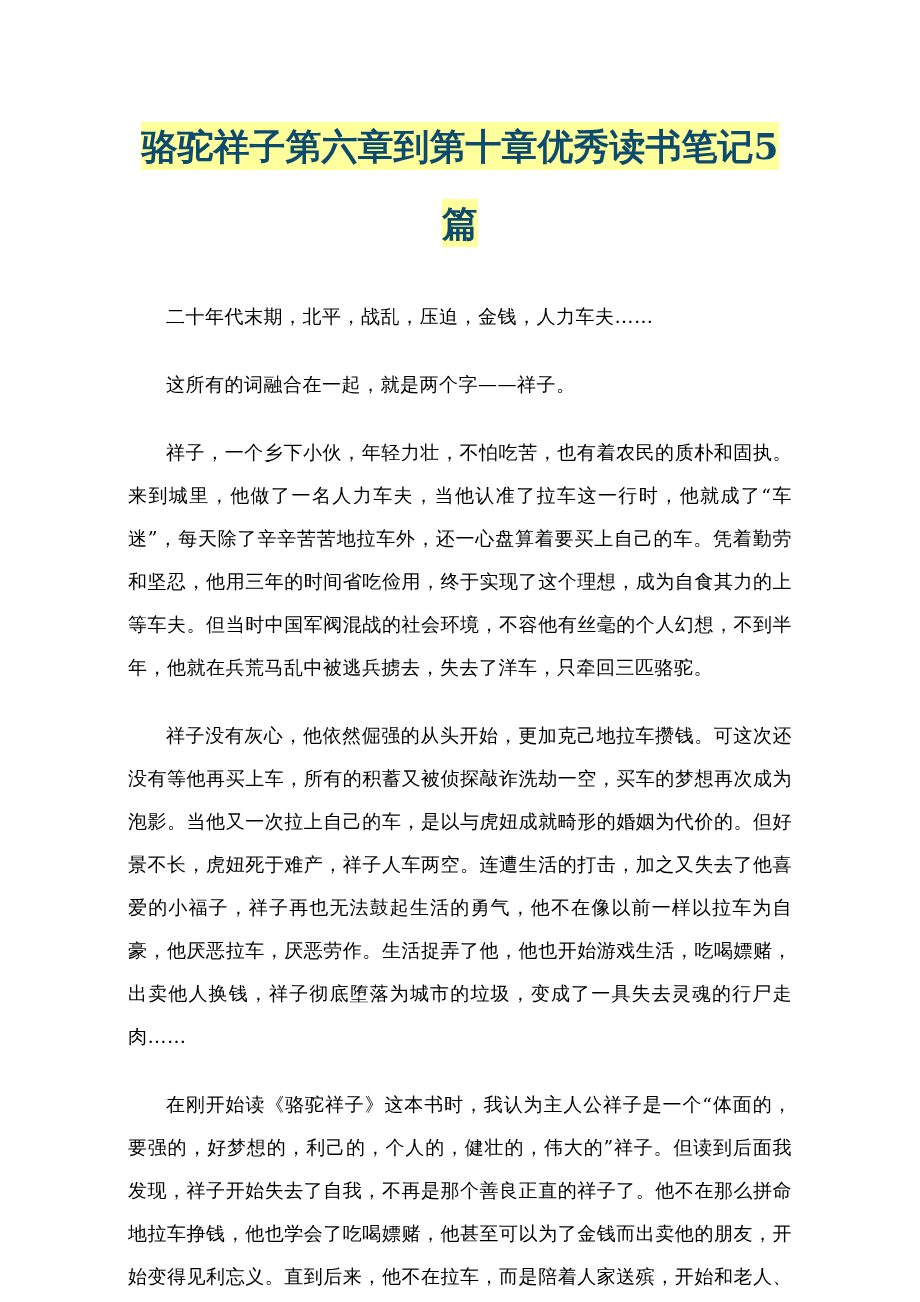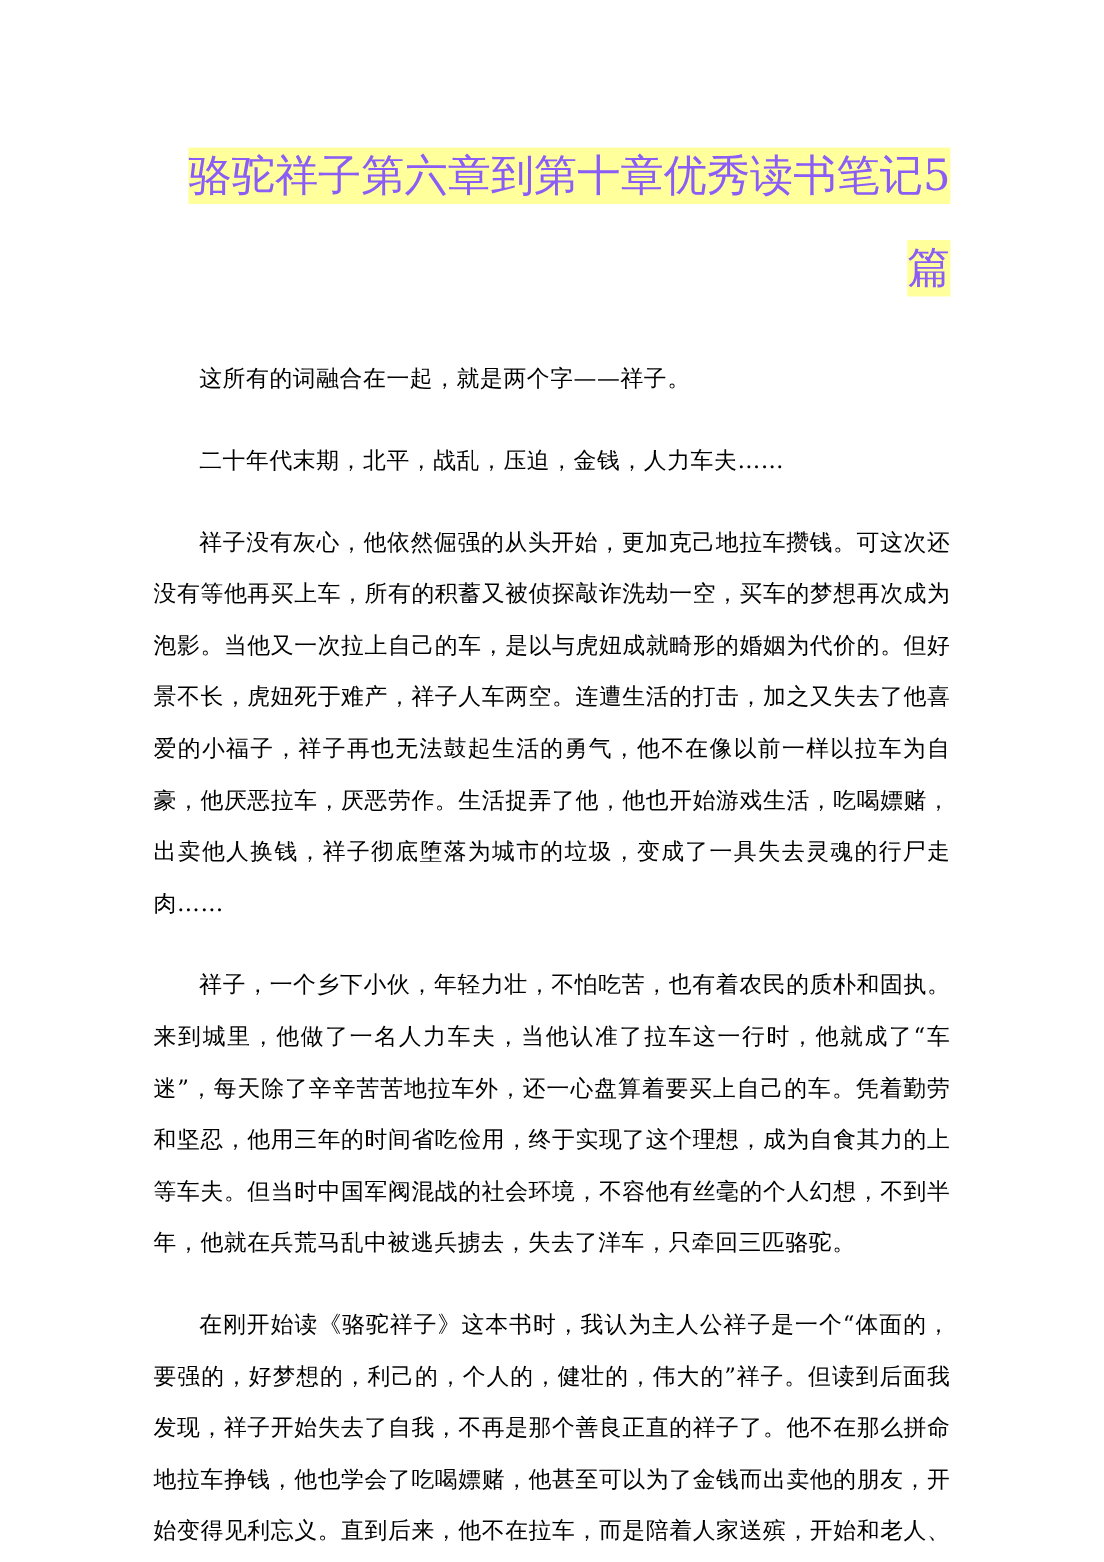--- a/index.html
+++ b/index.html
@@ -14,25 +14,25 @@
   .page {
     width: 920px;
     min-height: 1302px;
     box-sizing: border-box;
     padding: 108px 128px 30px 128px;
     background: #ffffff;
     overflow: hidden;
   }
   .doc-title {
     margin: 0 0 32px 0;
-    text-align: right;
+    text-align: center;
     font-size: 36px;
-    font-weight: 400;
+    font-weight: 700;
     line-height: 2.15;
-    color: #8b5cf6;
+    color: #0c4a6e;
     letter-spacing: 0;
   }
   .doc-title .hl {
     background: #ffff9c;
     padding: 3px 0;
     box-decoration-break: clone;
     -webkit-box-decoration-break: clone;
   }
   .section-heading {
     margin: 0 0 34px 0;
@@ -52,18 +52,18 @@
     letter-spacing: 0.5px;
   }
 </style>
 </head>
 <body>
 
 <div class="page">
   <h1 class="doc-title"><span class="hl">骆驼祥子第六章到第十章优秀读书笔记5篇</span></h1>
 
 
+  <p class="body-para">二十年代末期，北平，战乱，压迫，金钱，人力车夫……</p>
   <p class="body-para">这所有的词融合在一起，就是两个字——祥子。</p>
-  <p class="body-para">二十年代末期，北平，战乱，压迫，金钱，人力车夫……</p>
+  <p class="body-para">祥子，一个乡下小伙，年轻力壮，不怕吃苦，也有着农民的质朴和固执。来到城里，他做了一名人力车夫，当他认准了拉车这一行时，他就成了“车迷”，每天除了辛辛苦苦地拉车外，还一心盘算着要买上自己的车。凭着勤劳和坚忍，他用三年的时间省吃俭用，终于实现了这个理想，成为自食其力的上等车夫。但当时中国军阀混战的社会环境，不容他有丝毫的个人幻想，不到半年，他就在兵荒马乱中被逃兵掳去，失去了洋车，只牵回三匹骆驼。</p>
   <p class="body-para">祥子没有灰心，他依然倔强的从头开始，更加克己地拉车攒钱。可这次还没有等他再买上车，所有的积蓄又被侦探敲诈洗劫一空，买车的梦想再次成为泡影。当他又一次拉上自己的车，是以与虎妞成就畸形的婚姻为代价的。但好景不长，虎妞死于难产，祥子人车两空。连遭生活的打击，加之又失去了他喜爱的小福子，祥子再也无法鼓起生活的勇气，他不在像以前一样以拉车为自豪，他厌恶拉车，厌恶劳作。生活捉弄了他，他也开始游戏生活，吃喝嫖赌，出卖他人换钱，祥子彻底堕落为城市的垃圾，变成了一具失去灵魂的行尸走肉……</p>
-  <p class="body-para">祥子，一个乡下小伙，年轻力壮，不怕吃苦，也有着农民的质朴和固执。来到城里，他做了一名人力车夫，当他认准了拉车这一行时，他就成了“车迷”，每天除了辛辛苦苦地拉车外，还一心盘算着要买上自己的车。凭着勤劳和坚忍，他用三年的时间省吃俭用，终于实现了这个理想，成为自食其力的上等车夫。但当时中国军阀混战的社会环境，不容他有丝毫的个人幻想，不到半年，他就在兵荒马乱中被逃兵掳去，失去了洋车，只牵回三匹骆驼。</p>
   <p class="body-para">在刚开始读《骆驼祥子》这本书时，我认为主人公祥子是一个“体面的，要强的，好梦想的，利己的，个人的，健壮的，伟大的”祥子。但读到后面我发现，祥子开始失去了自我，不再是那个善良正直的祥子了。他不在那么拼命地拉车挣钱，他也学会了吃喝嫖赌，他甚至可以为了金钱而出卖他的朋友，开始变得见利忘义。直到后来，他不在拉车，而是陪着人家送殡，开始和老人、小孩甚至妇女</p>
 </div>
 
 </body></html>

